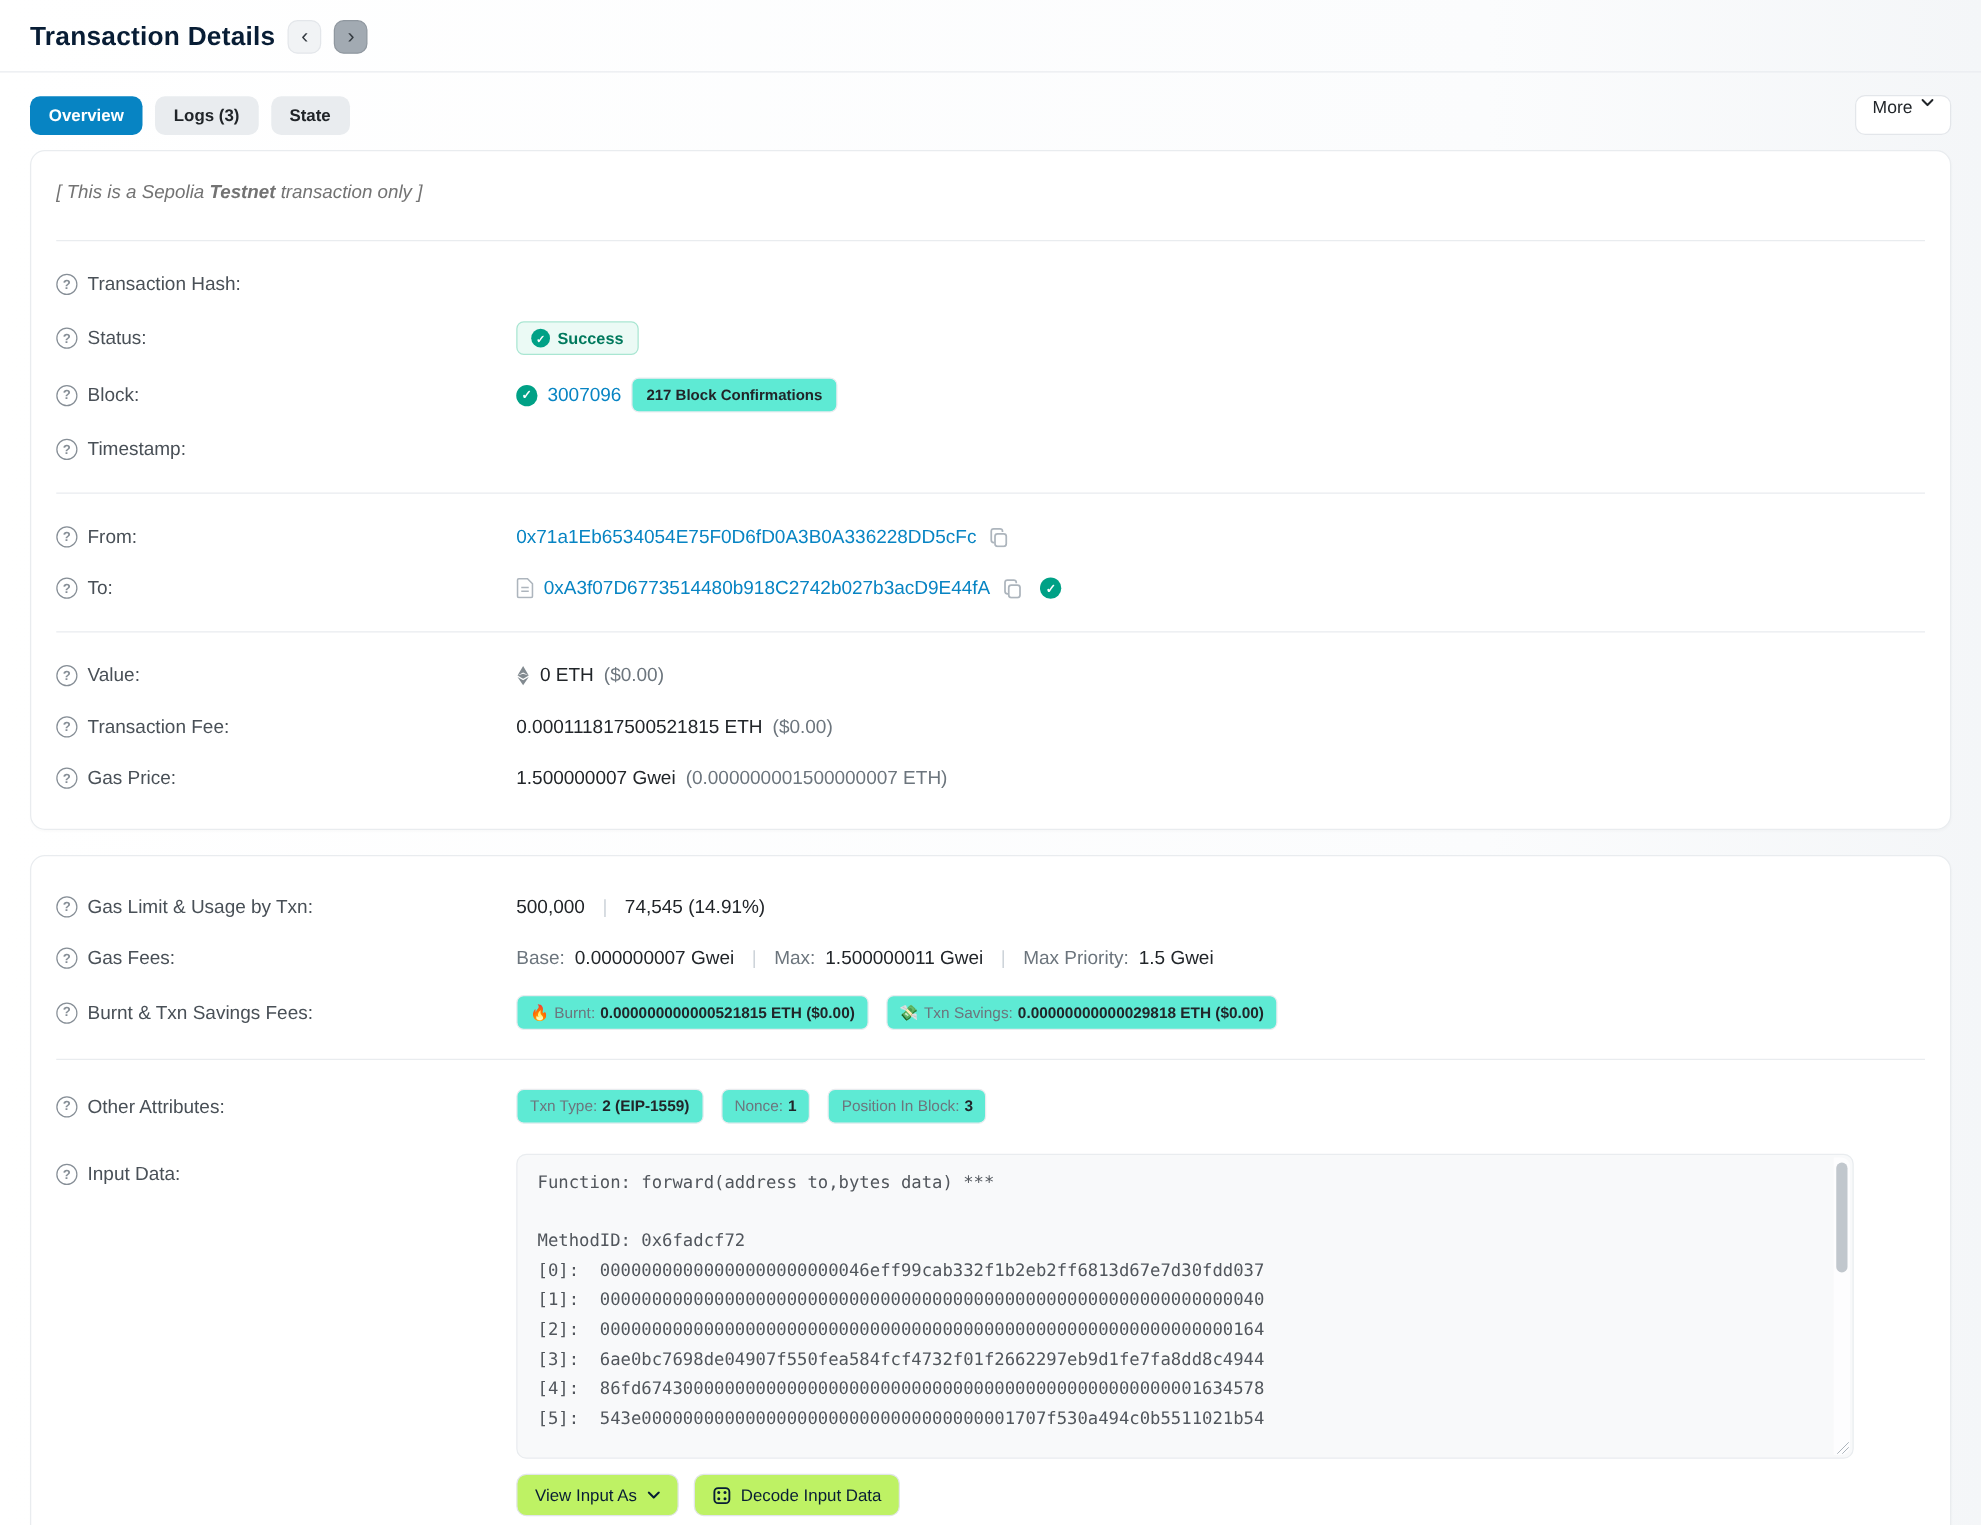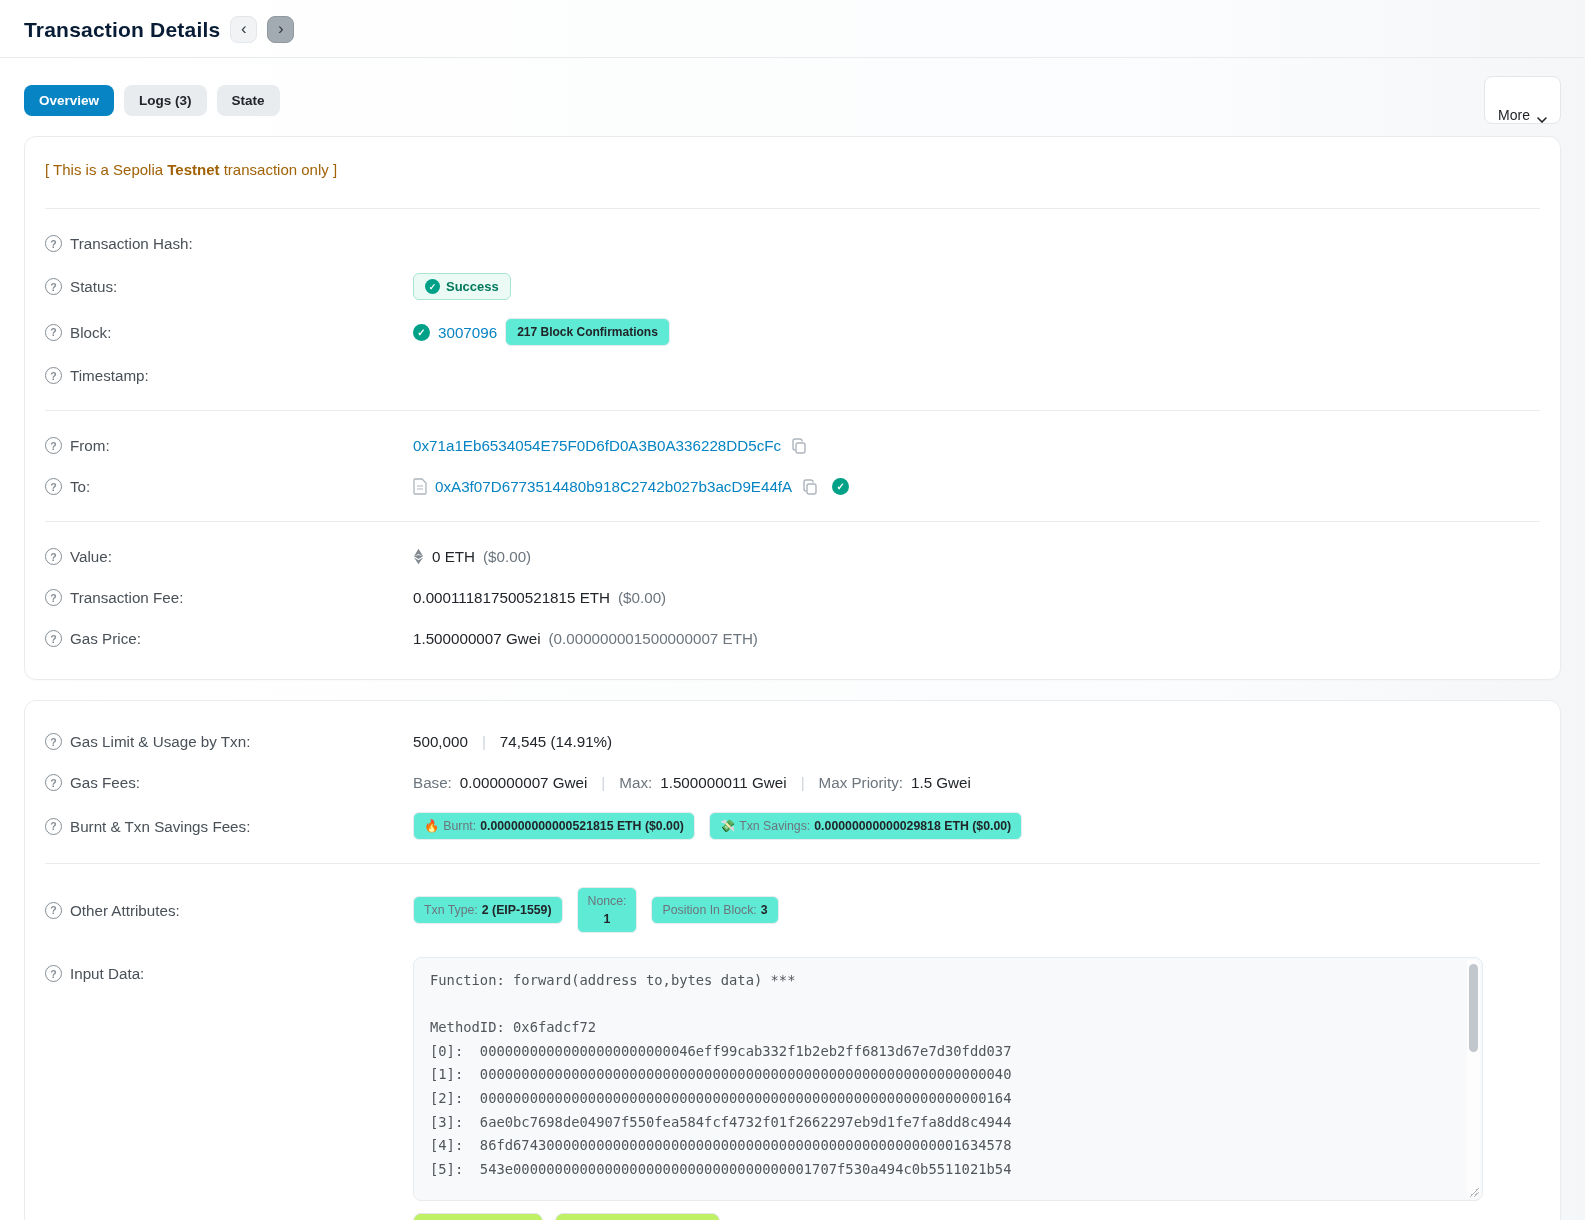--- a/index.html
+++ b/index.html
@@ -14,30 +14,30 @@
             color:#343a40; cursor:pointer; padding-bottom:2px; }
   .navbtn.dark { background:#a2aab2; border-color:#8f979f; }
   .hdr-divider { border:none; border-top:1px solid #e9ecef; margin:0 -24px; }
 
   
   .tabrow { display:flex; align-items:center; justify-content:space-between; margin:18px 0 12px 0; }
   .tabs { display:flex; gap:10px; }
   .pill { height:31px; padding:0 15px; border-radius:8px; background:#e9ecef; color:#212529;
           font-size:13.5px; font-weight:600; display:inline-flex; align-items:center; cursor:pointer; }
   .pill.active { background:#0784c3; color:#fff; }
-  .morebtn { height:48px; padding:0 13px; border-radius:8px; background:#fff; border:1px solid #e3e6ea;
-             font-size:14px; font-weight:500; color:#212529; display:inline-flex; align-items:flex-end; gap:7px; cursor:pointer; }
+  .morebtn { height:32px; padding:0 13px; border-radius:8px; background:#fff; border:1px solid #e3e6ea;
+             font-size:14px; font-weight:500; color:#212529; display:inline-flex; align-items:flex-start; gap:7px; cursor:pointer; }
   .morebtn svg { margin-top:2px; }
 
   
   .card { background:#fff; border:1px solid #e9ecef; border-radius:12px; padding:20px; margin-bottom:20px;
           box-shadow:0 1px 2px rgba(0,0,0,.02); }
   .card-divider { border:none; border-top:1px solid #e9ecef; margin:14px 0; }
 
-  .warning { color:#a16207; font-size:15px; padding:4px 0 16px 0; }
+  .warning { color:#737373; font-size:15px; padding:4px 0 16px 0;font-style:italic; }
   .warning b { font-weight:700; }
 
   .row { display:flex; align-items:center; padding:9px 0; min-height:41px; }
   .row.top { align-items:flex-start; }
   .row-label { flex:0 0 368px; display:flex; align-items:center; gap:8px; color:#495057; font-size:15.2px; }
   .row-value { flex:1; display:flex; align-items:center; gap:8px; font-size:15.2px; color:#212529; flex-wrap:wrap; }
 
   .qicon { width:17px; height:17px; border:1.5px solid #868e96; border-radius:50%; color:#868e96;
            font-size:10.5px; font-weight:700; display:inline-flex; align-items:center; justify-content:center; flex:none; }
 
@@ -278,21 +278,21 @@
     <div class="row">
       <div class="row-label">
         <span class="qicon">?</span>
         <span>Other Attributes:</span>
       </div>
       <div class="row-value">
         <span class="badge-gray">
           <span class="blabel">Txn Type:</span>
           <b>2 (EIP-1559)</b>
         </span>
-        <span class="badge-gray" style="margin-left:6px;flex-direction:column;">
+        <span class="badge-gray" style="margin-left:6px;">
           <span class="blabel">Nonce:</span>
           <b>1</b>
         </span>
         <span class="badge-gray" style="margin-left:6px;">
           <span class="blabel">Position In Block:</span>
           <b>3</b>
         </span>
       </div>
     </div>
 

